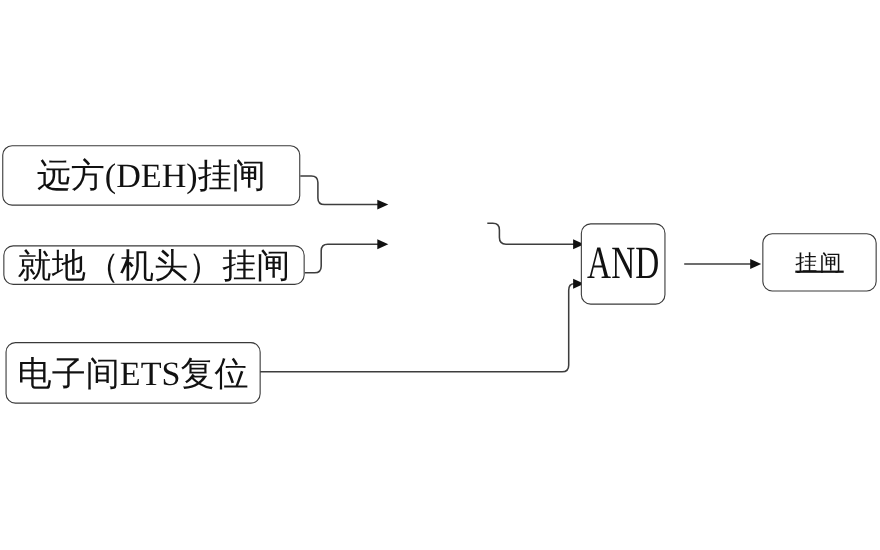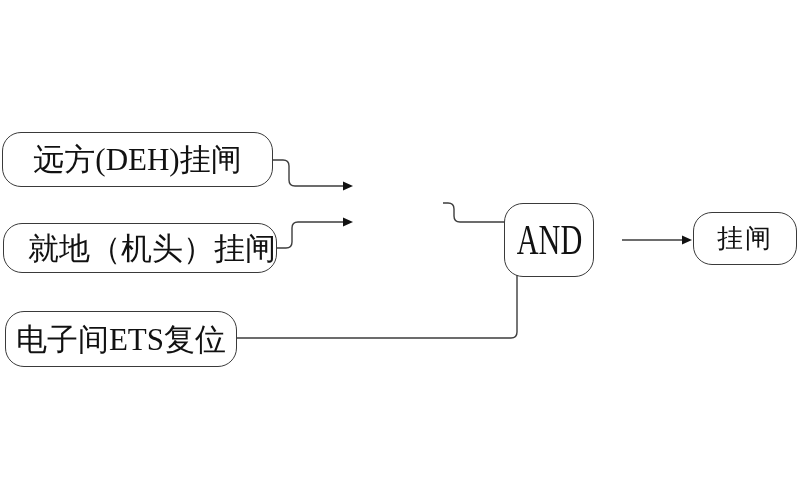--- a/index.html
+++ b/index.html
@@ -28,50 +28,51 @@
     stroke-width: 1.4;
   }
   .wires polygon {
     fill: #111111;
     stroke: none;
   }
   .node {
     position: absolute;
     box-sizing: border-box;
     border: 1.6px solid #3a3a3a;
-    border-radius: 19px;
+    border-radius: 9px;
     background: #ffffff;
     display: flex;
     align-items: center;
     justify-content: center;
     color: #111111;
     white-space: nowrap;
   }
   .node .label {
     display: block;
     line-height: 1;
   }
   .input-node .label,
   .output-node .label {
     font-size: 31px;
   }
   .output-node .label {
-    font-size: 26px;
+    font-size: 20px;
     letter-spacing: 2px;
+    text-decoration: underline;
   }
   .gate-node .label {
     font-size: 42px;
     transform: scaleX(0.72);
   }
   
   .n-remote { left: 2px;   top: 132px; width: 271px; height: 55px; }
-  .n-local  { left: 3px;   top: 223px; width: 274px; height: 50px; justify-content: flex-end; }
+  .n-local  { left: 3px;   top: 223px; width: 274px; height: 36px; }
   .n-ets    { left: 5px;   top: 311px; width: 232px; height: 56px; }
   .n-or     { left: 354px; top: 169px; width: 89px;  height: 71px; }
-  .n-and    { left: 504px; top: 203px; width: 90px;  height: 74px; }
+  .n-and    { left: 528px; top: 203px; width: 77px;  height: 74px; }
   .n-out    { left: 693px; top: 212px; width: 104px; height: 53px; }
 </style>
 </head>
 <body>
 
 <div class="canvas">
 
   <svg class="wires" viewBox="0 0 800 500">
 
     <g>

